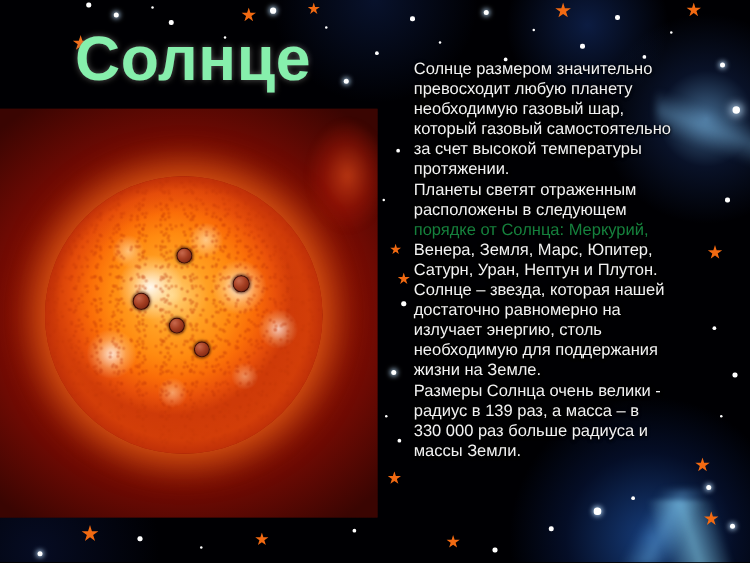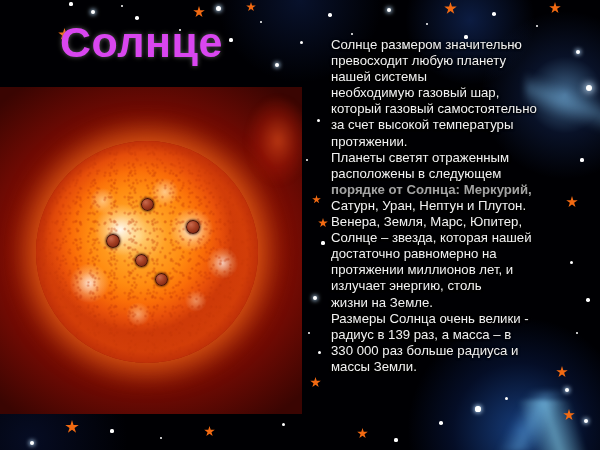--- a/index.html
+++ b/index.html
@@ -164,46 +164,45 @@
     background: radial-gradient(circle at 34% 30%, #c96a4e 0%, #a53f22 45%, #6f1d0c 100%);
     border: 1px solid rgba(50,10,4,0.85);
     box-shadow: 0 0 2px 1px rgba(60,12,4,0.6);
   }
 
   
   .slide-title {
     position: absolute;
     left: 60px;
     top: 18px;
-    font-size: 43px;
+    font-size: 50px;
     font-weight: bold;
-    color: #d946ef;
+    color: #86efac;
     letter-spacing: 0.5px;
     text-shadow: 0 0 5px rgba(255,255,255,0.35), 0 1px 2px rgba(0,0,0,0.9);
     white-space: nowrap;
   }
 
   
   .body-text {
     position: absolute;
     left: 331px;
-    top: 37px;
+    top: 47px;
     width: 266px;
   }
   .body-line {
     font-size: 13.2px;
     line-height: 16.1px;
     color: #f2f2f2;
     white-space: nowrap;
     text-shadow: 0 1px 2px rgba(0,0,0,0.95), 0 0 3px rgba(0,0,0,0.8);
   }
   .body-line.dim {
-    color: #a3a3a3;
+    color: #15803d;
     text-shadow: 0 1px 2px rgba(0,0,0,0.9);
-    font-weight: bold;
   }
 </style>
 </head>
 <body>
 
 <div id="slide">
 
   <div class="space-bg"></div>
   <div class="nebula-streak streak-a"></div>
   <div class="nebula-streak streak-b"></div>
@@ -286,34 +285,33 @@
         <div class="planet-dot" style="left: 134.5px; top: 166.5px; width: 11px; height: 11px;"></div>
         <div class="planet-dot" style="left: 154.5px; top: 185.5px; width: 11px; height: 11px;"></div>
       </div>
   </div>
 
   <div class="slide-title">Солнце</div>
 
   <div class="body-text" id="body-text">
       <div class="body-line">Солнце размером значительно</div>
       <div class="body-line">превосходит любую планету</div>
-      <div class="body-line">нашей системы</div>
       <div class="body-line">необходимую газовый шар,</div>
       <div class="body-line">который газовый самостоятельно</div>
       <div class="body-line">за счет высокой температуры</div>
       <div class="body-line">протяжении.</div>
       <div class="body-line">Планеты светят отраженным</div>
       <div class="body-line">расположены в следующем</div>
       <div class="body-line dim">порядке от Солнца: Меркурий,</div>
+      <div class="body-line">Венера, Земля, Марс, Юпитер,</div>
       <div class="body-line">Сатурн, Уран, Нептун и Плутон.</div>
-      <div class="body-line">Венера, Земля, Марс, Юпитер,</div>
       <div class="body-line">Солнце – звезда, которая нашей</div>
       <div class="body-line">достаточно равномерно на</div>
-      <div class="body-line">протяжении миллионов лет, и</div>
       <div class="body-line">излучает энергию, столь</div>
+      <div class="body-line">необходимую для поддержания</div>
       <div class="body-line">жизни на Земле.</div>
       <div class="body-line">Размеры Солнца очень велики -</div>
       <div class="body-line">радиус в 139 раз, а масса – в</div>
       <div class="body-line">330 000 раз больше радиуса и</div>
       <div class="body-line">массы Земли.</div>
     </div>
 
 </div>
 
 </body></html>

